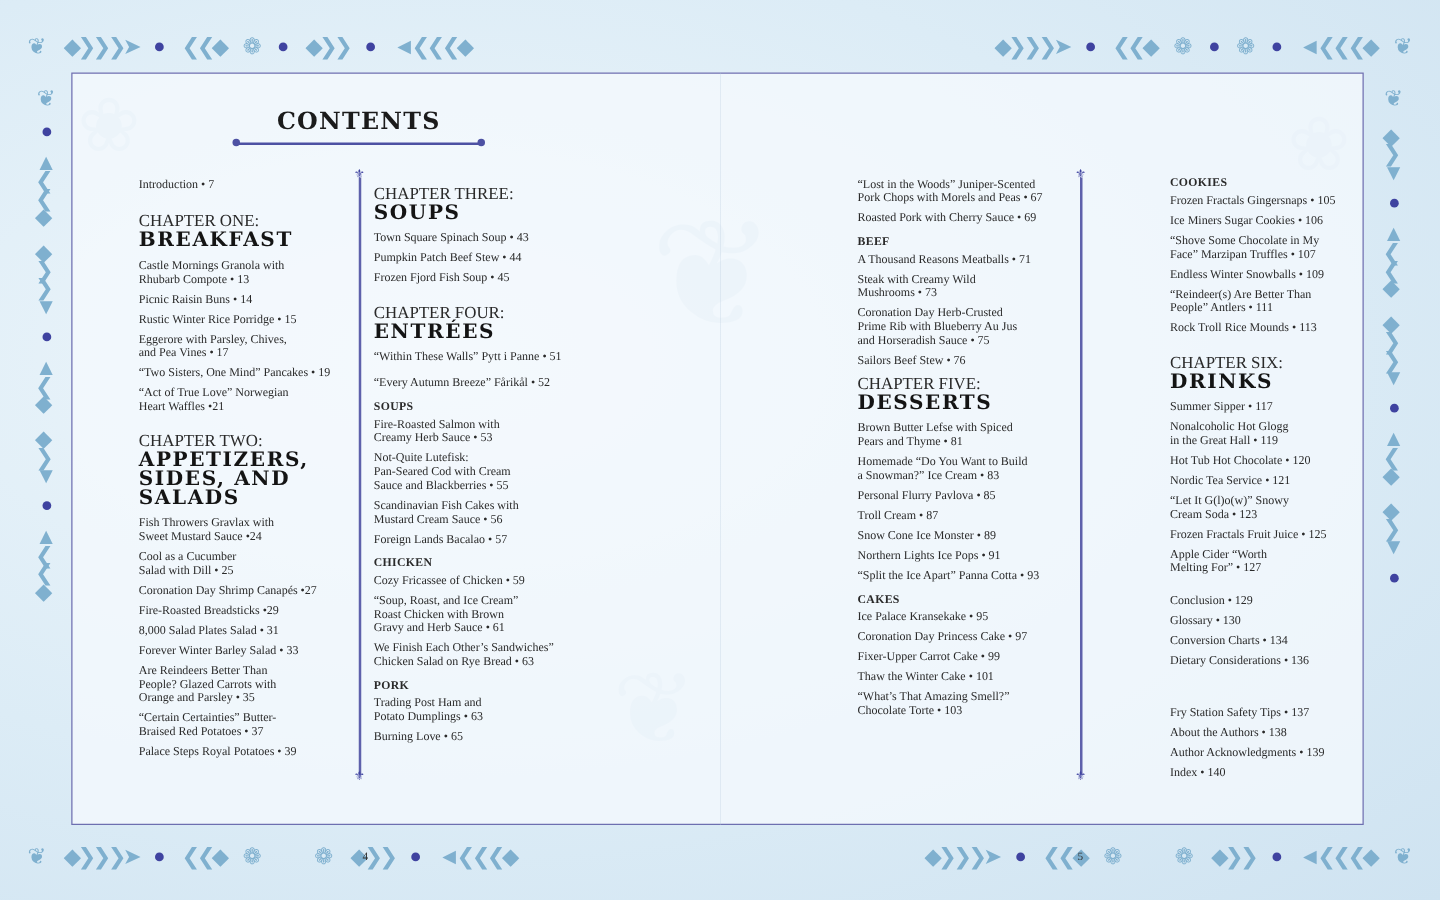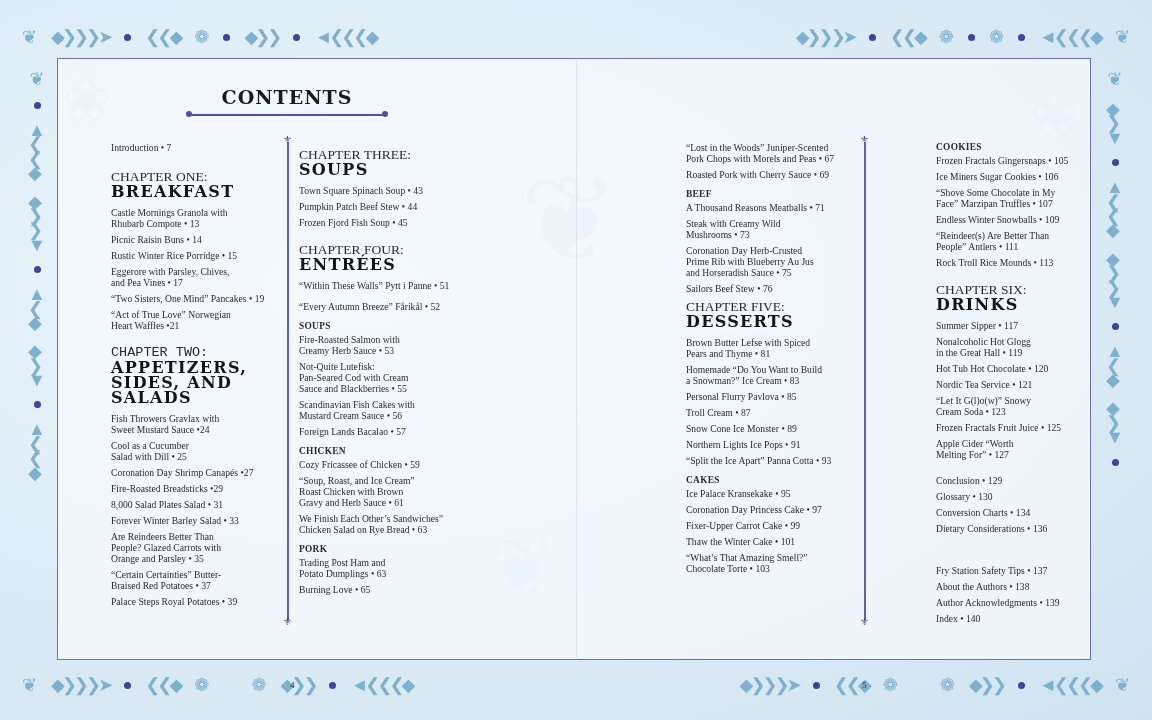--- a/index.html
+++ b/index.html
@@ -157,21 +157,21 @@
     <div class="chapter-name" style="white-space: pre-line;">BREAKFAST</div>
     <div class="entry" style="white-space: pre-line;">Castle Mornings Granola with
 Rhubarb Compote • 13</div>
     <div class="entry" style="white-space: pre-line;">Picnic Raisin Buns • 14</div>
     <div class="entry" style="white-space: pre-line;">Rustic Winter Rice Porridge • 15</div>
     <div class="entry" style="white-space: pre-line;">Eggerore with Parsley, Chives,
 and Pea Vines • 17</div>
     <div class="entry" style="white-space: pre-line;">“Two Sisters, One Mind” Pancakes • 19</div>
     <div class="entry" style="white-space: pre-line;">“Act of True Love” Norwegian
 Heart Waffles •21</div>
-    <div class="chapter-label" style="margin-top: 14px; font-family: Liberation Mono, monospace;">CHAPTER TWO:</div>
+    <div class="chapter-label" style="margin-top: 14px;">CHAPTER TWO:</div>
     <div class="chapter-name" style="white-space: pre-line;">APPETIZERS,
 SIDES, AND
 SALADS</div>
     <div class="entry" style="white-space: pre-line;">Fish Throwers Gravlax with
 Sweet Mustard Sauce •24</div>
     <div class="entry" style="white-space: pre-line;">Cool as a Cucumber
 Salad with Dill • 25</div>
     <div class="entry" style="white-space: pre-line;">Coronation Day Shrimp Canapés •27</div>
     <div class="entry" style="white-space: pre-line;">Fire-Roasted Breadsticks •29</div>
     <div class="entry" style="white-space: pre-line;">8,000 Salad Plates Salad • 31</div>

